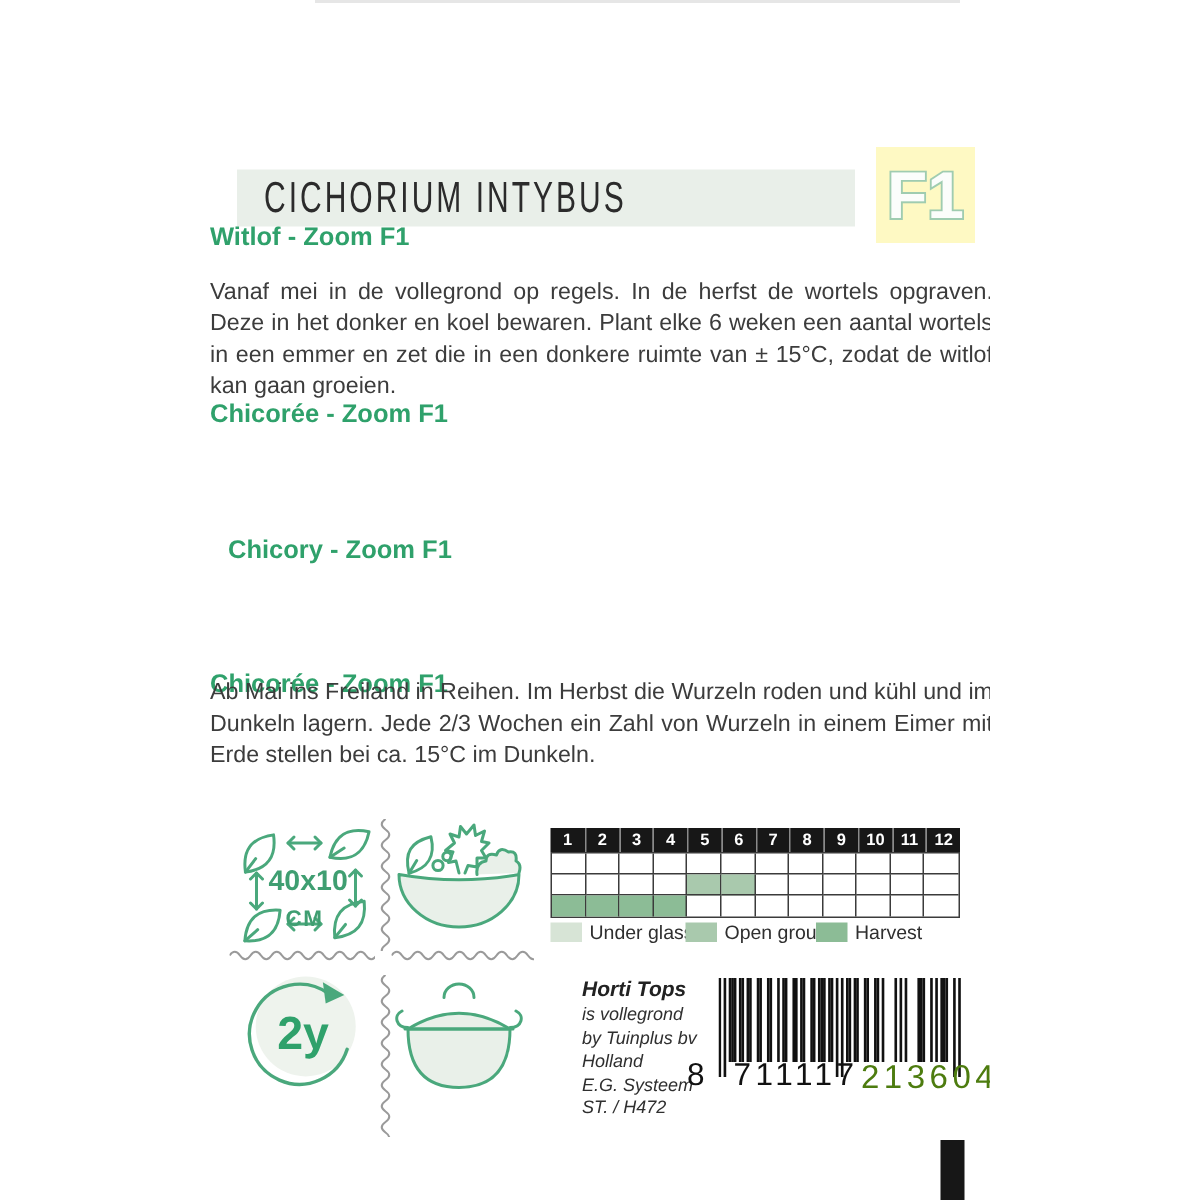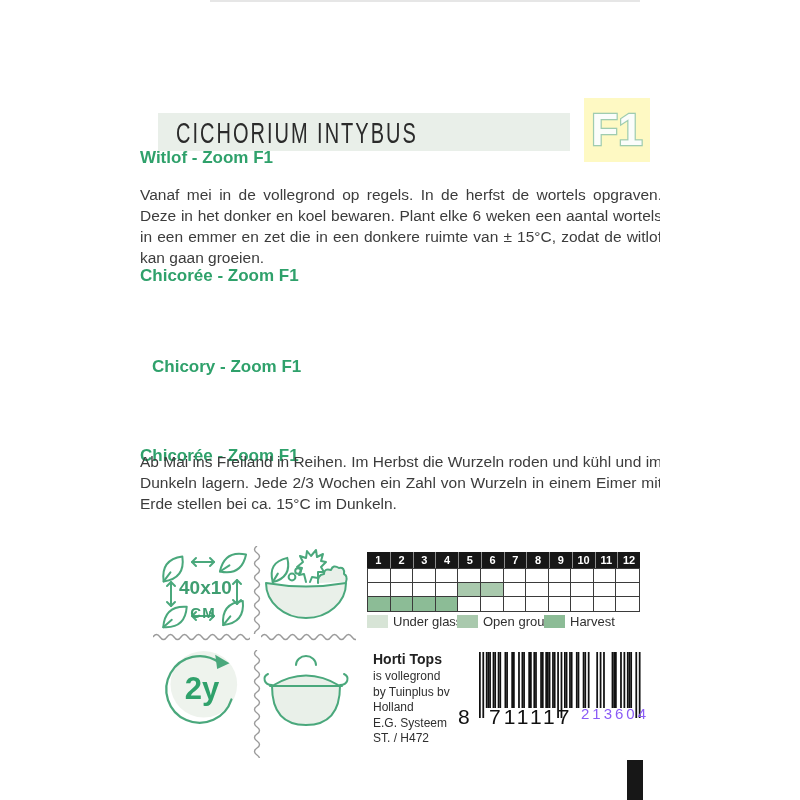--- a/index.html
+++ b/index.html
@@ -45,28 +45,28 @@
   .cal-row{display:grid;grid-template-columns:repeat(12,1fr);height:14px;}
   .cal-cell{border-right:1px solid #3b3b3b;border-bottom:1px solid #3b3b3b;}
   .cal-cell:nth-child(12){border-right:none;}
   .cal-row:last-child .cal-cell{border-bottom:none;}
 
   #legend{left:367px;top:614px;width:290px;height:18px;}
   .legend-item{position:absolute;top:0;white-space:nowrap;font-size:13px;color:#2f2f2f;}
   .legend-swatch{display:inline-block;width:21px;height:13px;vertical-align:-2px;margin-right:5px;}
 
   
-  #dist{left:373px;top:651px;width:110px;}
+  #dist{left:388px;top:651px;width:110px;font-style:italic;}
   #dist-name{font-size:14px;font-weight:bold;color:#222;margin-bottom:2px;}
   .dist-line{font-size:12px;line-height:15.5px;color:#2f2f2f;}
 
   
   #barcode-lead{left:458px;top:705px;font-size:21px;color:#111;}
   #barcode-left{left:489px;top:705px;width:82px;text-align:center;font-size:21px;letter-spacing:3px;color:#111;}
-  #barcode-right{left:574px;top:705px;width:82px;text-align:center;font-size:15px;letter-spacing:3px;color:#8b5cf6;}
+  #barcode-right{left:574px;top:705px;width:82px;text-align:center;font-size:22px;letter-spacing:3px;color:#4d7c0f;}
 
   
   #crop-mark{left:627px;top:760px;width:16px;height:40px;background:#171717;}
 
   .g-stroke{stroke:#4aa87c;stroke-width:2;fill:none;stroke-linecap:round;stroke-linejoin:round;}
   .g-fill{fill:#e9f0e9;}
 </style>
 </head>
 <body>
 

